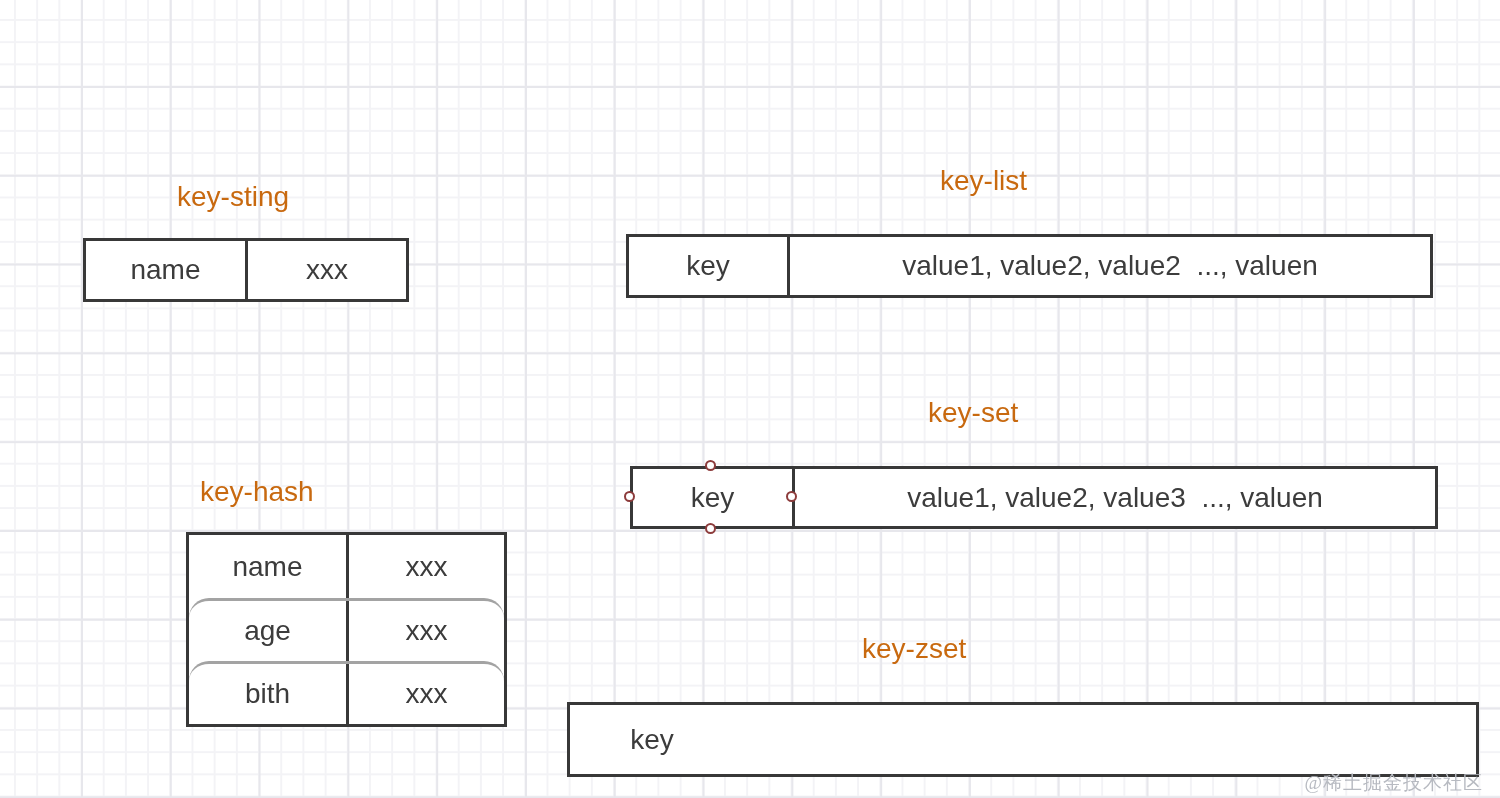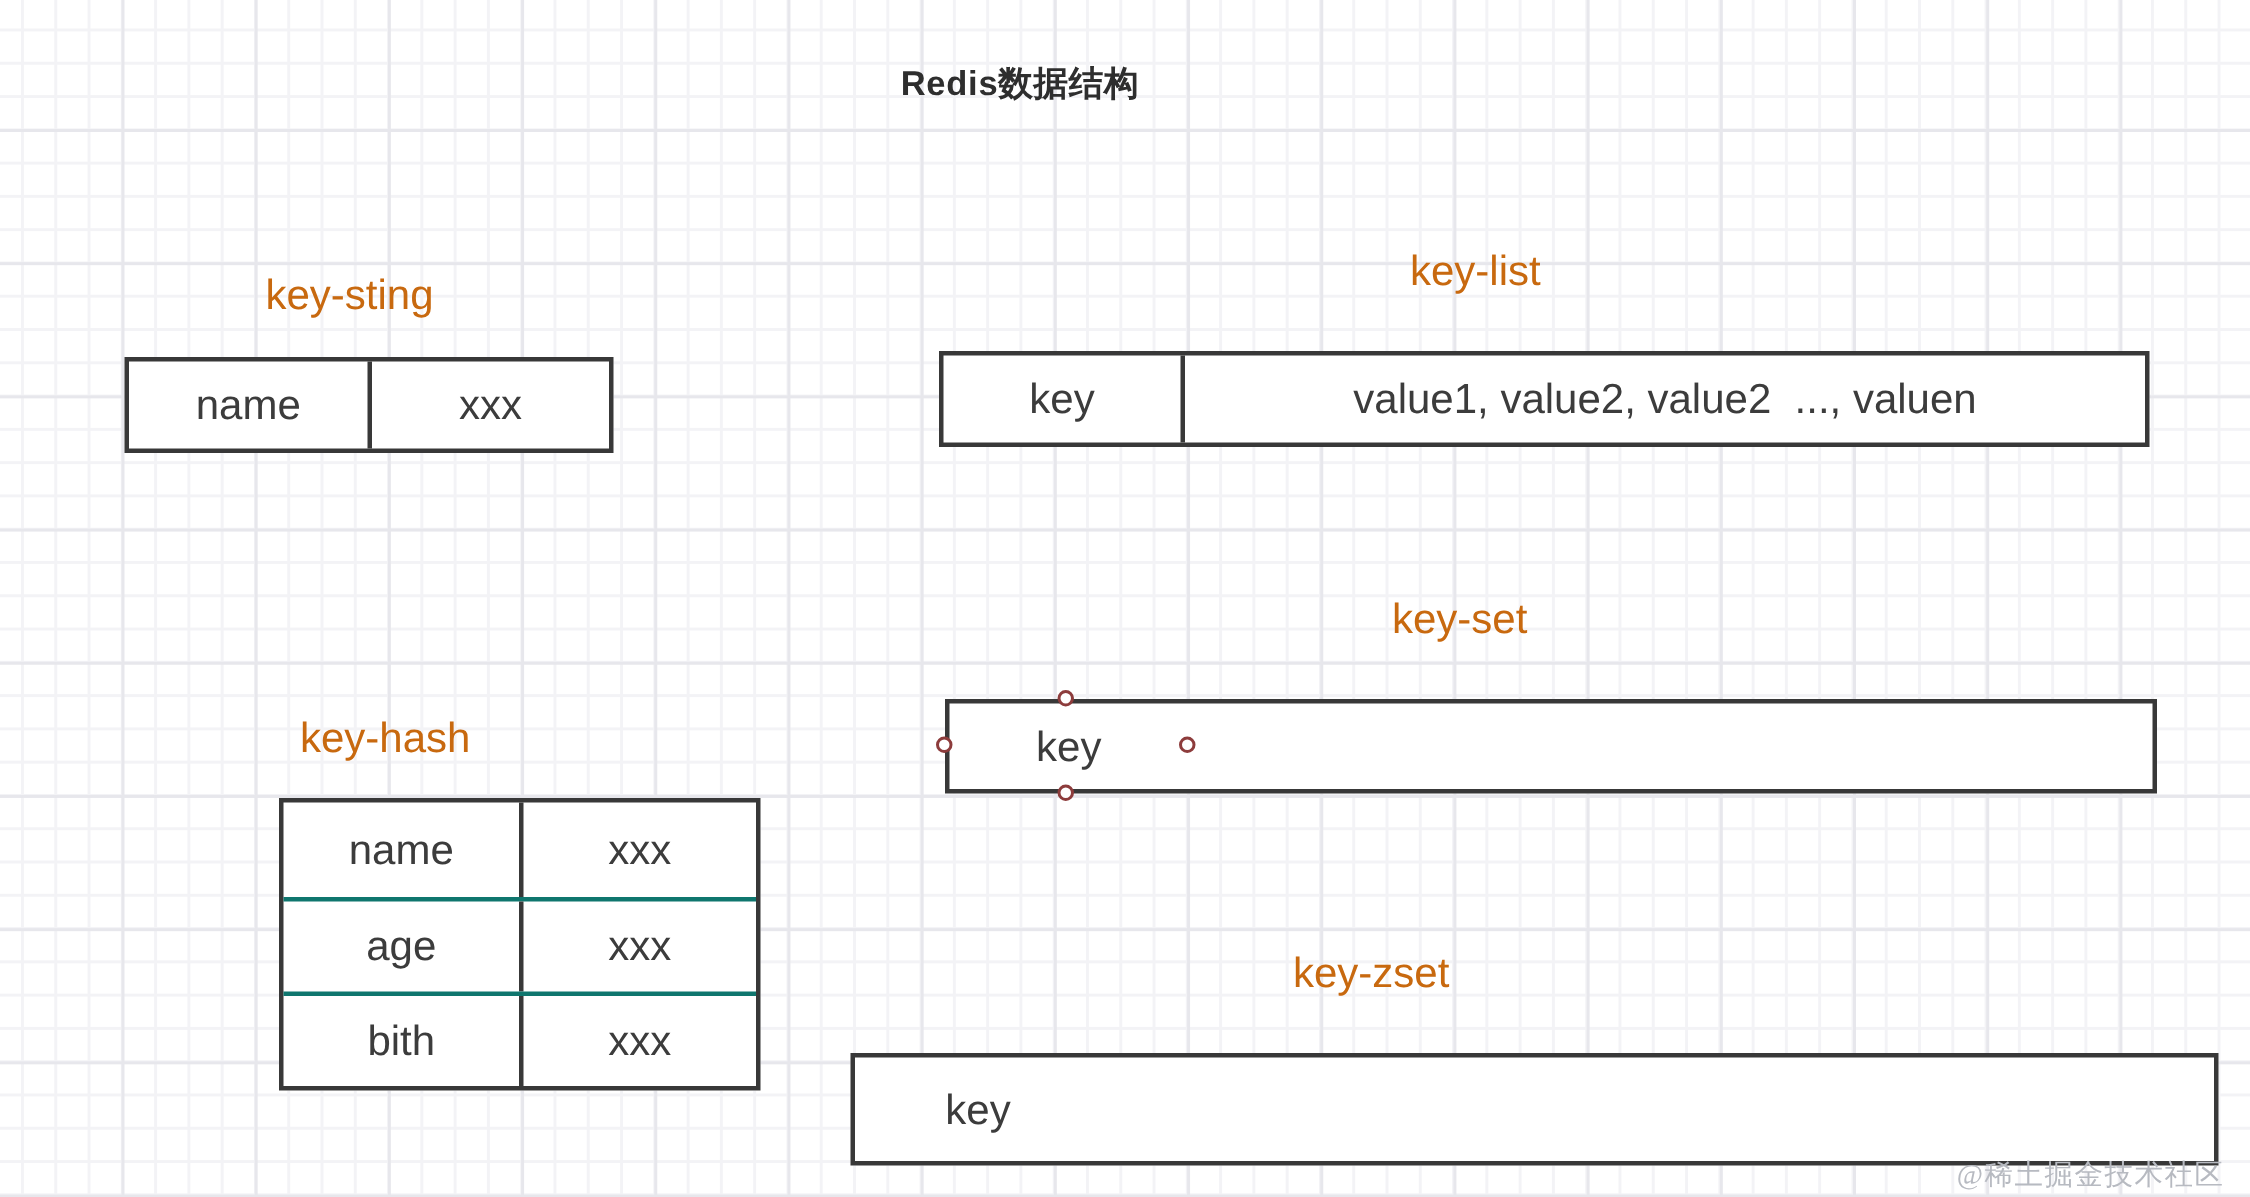--- a/index.html
+++ b/index.html
@@ -57,21 +57,21 @@
 
   
   .hash-grid {
     position: absolute;
     display: flex;
     flex-direction: column;
     background: #fff;
     border: 3px solid #383838;
   }
   .hash-row { display: flex; height: 63px; }
-  .hash-row + .hash-row { border-top: 3px solid #0f766e; }
+  .hash-row + .hash-row { border-top: 3px solid #a3a3a3; border-radius: 20px; }
   .hash-row .field { width: 157px; }
   .hash-row .val { width: 158px; border-left: 3px solid #383838; }
   .hash-row .cell { height: 100%; }
 
   
   .handle {
     position: absolute;
     width: 11px; height: 11px;
     border: 2px solid #8d3c3c;
     border-radius: 50%;
@@ -86,37 +86,37 @@
     color: #b7bac1;
     letter-spacing: 1px;
     white-space: nowrap;
   }
 </style>
 </head>
 <body>
 
 <div class="canvas">
 
-  <div class="title">Redis数据结构</div>
 
   <div class="sec-label" style="left:177px; top:181px;">key-sting</div>
   <div class="tbl" style="left:83px; top:238px; width:326px; height:64px;">
     <div class="cell" style="width:159px;">name</div>
     <div class="cell divided grow">xxx</div>
   </div>
 
   <div class="sec-label" style="left:940px; top:165px;">key-list</div>
   <div class="tbl" style="left:626px; top:234px; width:807px; height:64px;">
     <div class="cell" style="width:158px;">key</div>
     <div class="cell divided grow">value1, value2, value2  ..., valuen</div>
   </div>
 
   <div class="sec-label" style="left:928px; top:397px;">key-set</div>
   <div class="tbl" style="left:630px; top:466px; width:808px; height:63px;">
     <div class="cell" style="width:159px;">key</div>
+    <div class="cell divided grow">value1, value2, value3  ..., valuen</div>
   </div>
   <div class="handle" style="left:705px; top:460px;"></div>
   <div class="handle" style="left:624px; top:491px;"></div>
   <div class="handle" style="left:786px; top:491px;"></div>
   <div class="handle" style="left:705px; top:523px;"></div>
 
   <div class="sec-label" style="left:200px; top:476px;">key-hash</div>
   <div class="hash-grid" style="left:186px; top:532px;">
     <div class="hash-row">
       <div class="cell field">name</div>

